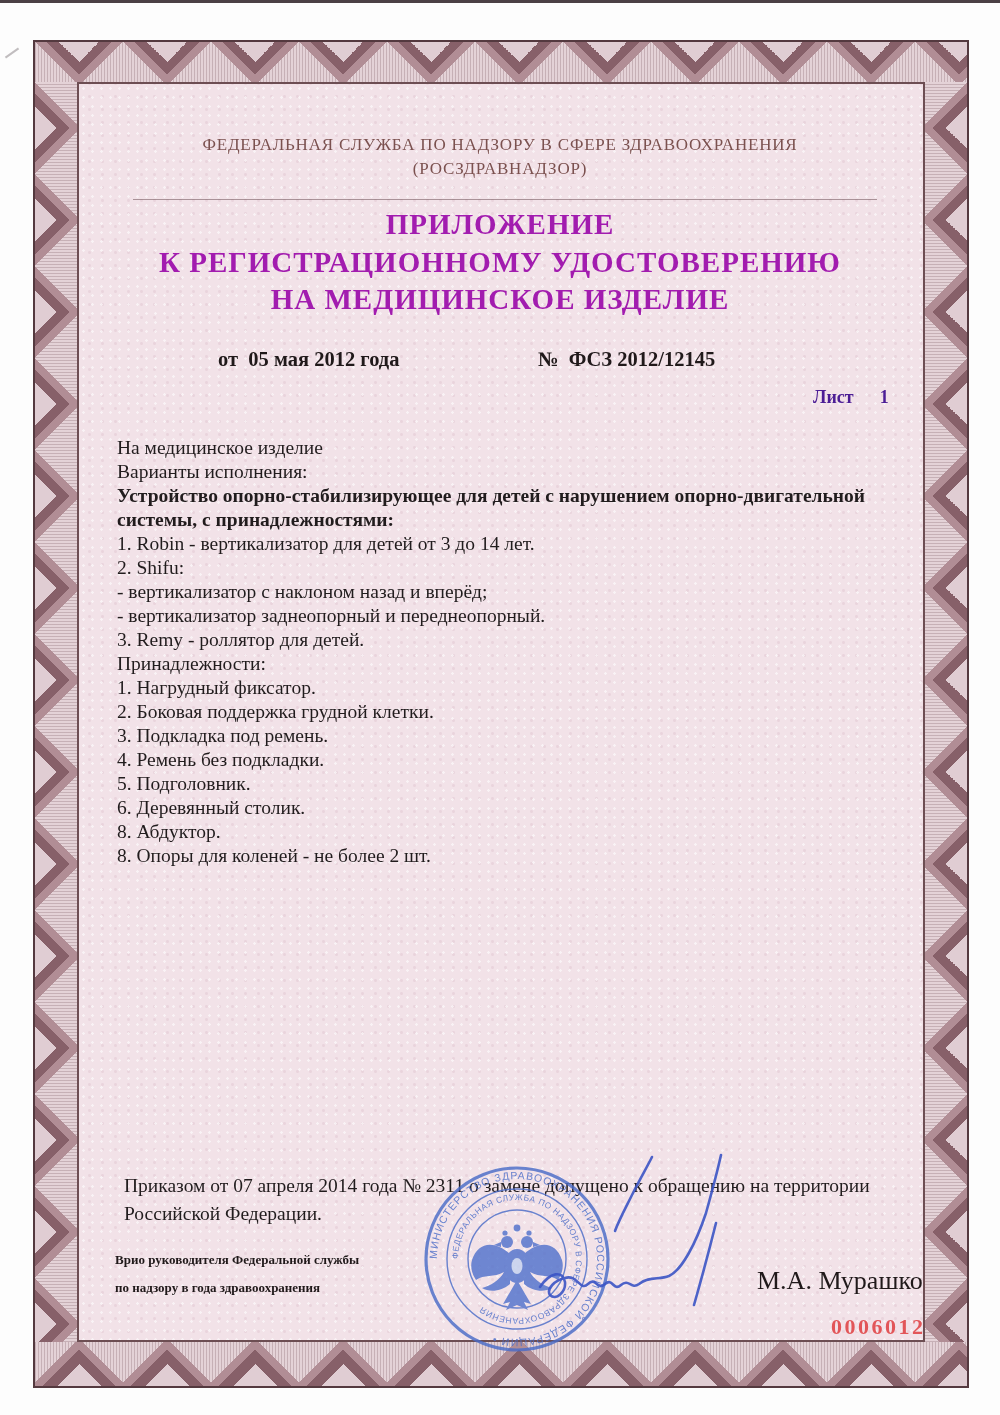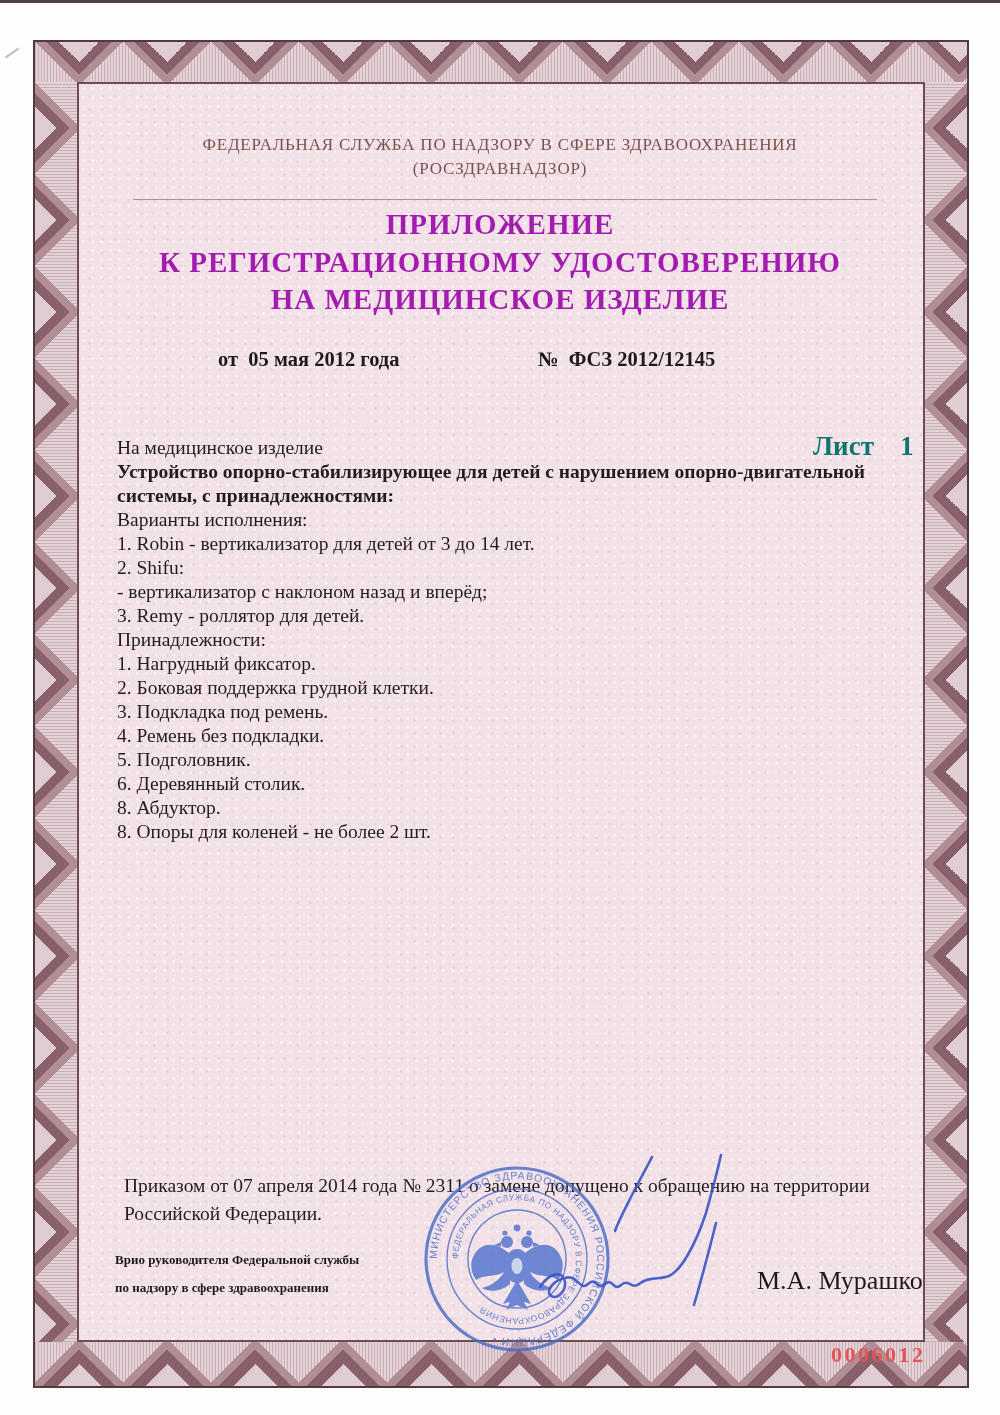--- a/index.html
+++ b/index.html
@@ -71,35 +71,35 @@
   .content{position:absolute;inset:0;}
   .org-header{position:absolute;left:75px;width:850px;top:133px;text-align:center;
     color:#7b514f;font-size:17px;letter-spacing:.8px;line-height:24px;}
   .divider{position:absolute;left:133px;top:199px;width:744px;height:1px;background:rgba(110,80,85,.55);}
   .doc-title{position:absolute;left:75px;width:850px;top:206px;text-align:center;
     color:#a21caf;font-weight:bold;font-size:29px;line-height:37.5px;letter-spacing:1px;}
   .meta-row{position:absolute;top:348px;left:0;width:900px;height:30px;
     font-weight:bold;font-size:20.5px;color:#20191a;}
   .meta-date{position:absolute;left:218px;white-space:pre;}
   .meta-number{position:absolute;left:538px;white-space:pre;}
-  .sheet-row{position:absolute;top:387px;left:813px;font-weight:bold;font-size:27px;color:#0f766e;margin-top:44px;}
+  .sheet-row{position:absolute;top:387px;left:813px;font-weight:bold;font-size:18px;color:#4c1d95;}
   .sheet-row .num{margin-left:26px;}
 
   .body-block{position:absolute;left:117px;top:436px;width:792px;
     font-size:19.5px;line-height:24px;color:#211c1d;}
   .body-block .line{white-space:normal;}
   .body-block .bold{font-weight:bold;}
 
   .order-text{position:absolute;left:124px;top:1172px;width:800px;
     font-size:19.5px;line-height:28px;color:#211c1d;}
   .signer-title{position:absolute;left:115px;top:1246px;width:420px;
     font-weight:bold;font-size:13px;line-height:28px;color:#20191a;}
   .signer-name{position:absolute;left:757px;top:1266px;font-weight:normal;font-size:26px;color:#20191a;}
   .serial{position:absolute;left:831px;top:1314px;font-weight:bold;font-size:22px;
-    letter-spacing:2.5px;color:#e25659;margin-top:28px;}
+    letter-spacing:2.5px;color:#e25659;}
 
   .stamp{position:absolute;left:420px;top:1162px;width:195px;height:195px;opacity:.82;}
   .stamp text{font-family:"Liberation Sans", sans-serif;}
   .signature{position:absolute;left:520px;top:1135px;width:240px;height:190px;}
 </style>
 </head>
 <body>
 
 <div class="scan-edge"></div>
 <div class="pencil-mark"></div>
@@ -131,42 +131,43 @@
     <span class="meta-date">от  05 мая 2012 года</span>
     <span class="meta-number">№  ФСЗ 2012/12145</span>
   </div>
 
   <div class="sheet-row">
     <span>Лист</span><span class="num">1</span>
   </div>
 
   <div class="body-block">
     <div class="line">На медицинское изделие</div>
+    <div class="line">Варианты исполнения:</div>
     <div class="line bold">Устройство опорно-стабилизирующее для детей с нарушением опорно-двигательной системы, с принадлежностями:</div>
-    <div class="line">Варианты исполнения:</div>
     <div class="line">1. Robin - вертикализатор для детей от 3 до 14 лет.</div>
     <div class="line">2. Shifu:</div>
     <div class="line">- вертикализатор с наклоном назад и вперёд;</div>
+    <div class="line">- вертикализатор заднеопорный и переднеопорный.</div>
     <div class="line">3. Remy - роллятор для детей.</div>
     <div class="line">Принадлежности:</div>
     <div class="line">1. Нагрудный фиксатор.</div>
     <div class="line">2. Боковая поддержка грудной клетки.</div>
     <div class="line">3. Подкладка под ремень.</div>
     <div class="line">4. Ремень без подкладки.</div>
     <div class="line">5. Подголовник.</div>
     <div class="line">6. Деревянный столик.</div>
     <div class="line">8. Абдуктор.</div>
     <div class="line">8. Опоры для коленей - не более 2 шт.</div>
   </div>
 
   <div class="order-text">Приказом от 07 апреля 2014 года № 2311 о замене допущено к обращению на территории Российской Федерации.</div>
 
   <div class="signer-title">
     <div>Врио руководителя Федеральной службы</div>
-    <div>по надзору в сфере здравоохранения</div>
+    <div>по надзору в года здравоохранения</div>
   </div>
 
   <div class="signer-name">М.А. Мурашко</div>
 
   <svg class="stamp" viewBox="0 0 195 195">
     <g fill="none" stroke="#4a6cc8">
       <circle cx="97" cy="97" r="91" stroke-width="3.2"></circle>
       <circle cx="97" cy="97" r="70" stroke-width="1.4"></circle>
       <circle cx="97" cy="97" r="49" stroke-width="1.4"></circle>
     </g>

